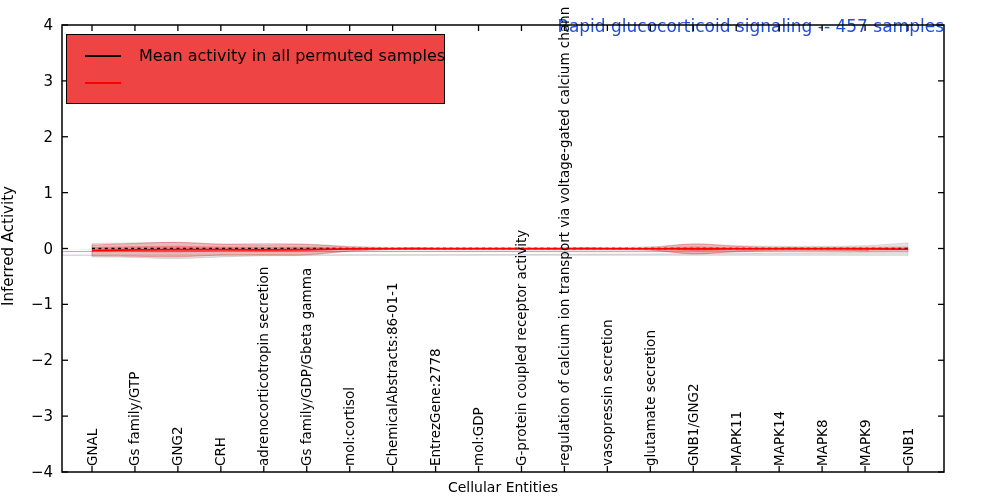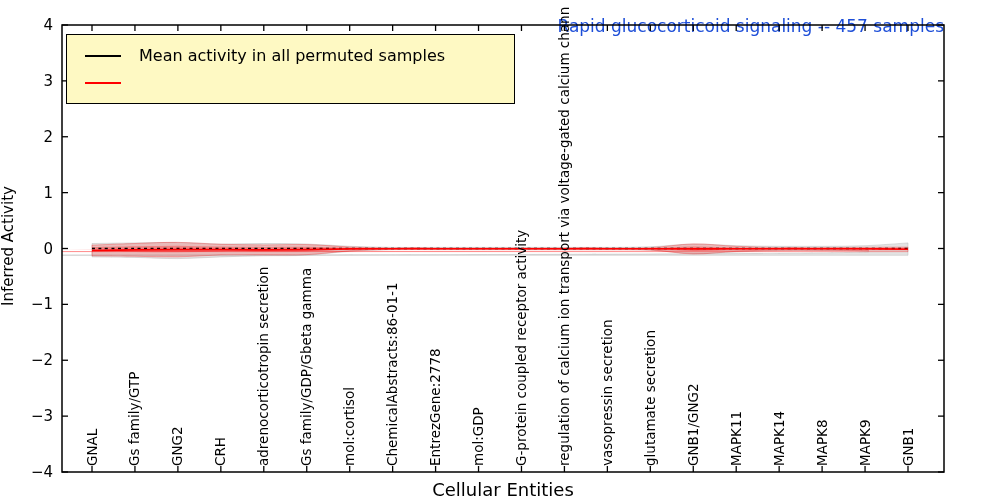--- a/index.html
+++ b/index.html
@@ -7,28 +7,28 @@
     position:relative;width:1000px;height:500px;background:#ffffff;
     overflow:hidden;font-family:"DejaVu Sans","Liberation Sans",sans-serif;color:#000;
   }
   #plot-svg{position:absolute;left:0;top:0;overflow:visible;}
   .title{
     position:absolute;left:62px;top:16px;width:882px;text-align:right;
     font-size:17px;color:#1d4ed8;white-space:nowrap;
   }
   .xlabel{
     position:absolute;left:62px;top:479px;width:882px;text-align:center;
-    font-size:18px;color:#000;
+    font-size:14px;color:#000;
   }
   .ylabel{
     position:absolute;left:-214px;top:237px;width:444px;height:18px;line-height:18px;
     text-align:center;font-size:15px;transform:rotate(-90deg);color:#000;white-space:nowrap;
   }
   .legend{
-    position:absolute;left:66px;top:34px;width:449px;background:#fef9c3;
+    position:absolute;left:66px;top:34px;width:379px;background:#ef4444;
     border:1px solid #000;box-sizing:border-box;padding:7px 12px 7px 12px;
   }
   .legend-row{display:flex;align-items:center;height:27px;}
   .legend-line{display:inline-block;width:36px;height:0;border-top:2px solid #000;margin:0 18px 0 6px;flex:none;}
   .legend-label{font-size:16px;white-space:nowrap;}
 </style>
 </head>
 <body>
 
 <div id="figure">

